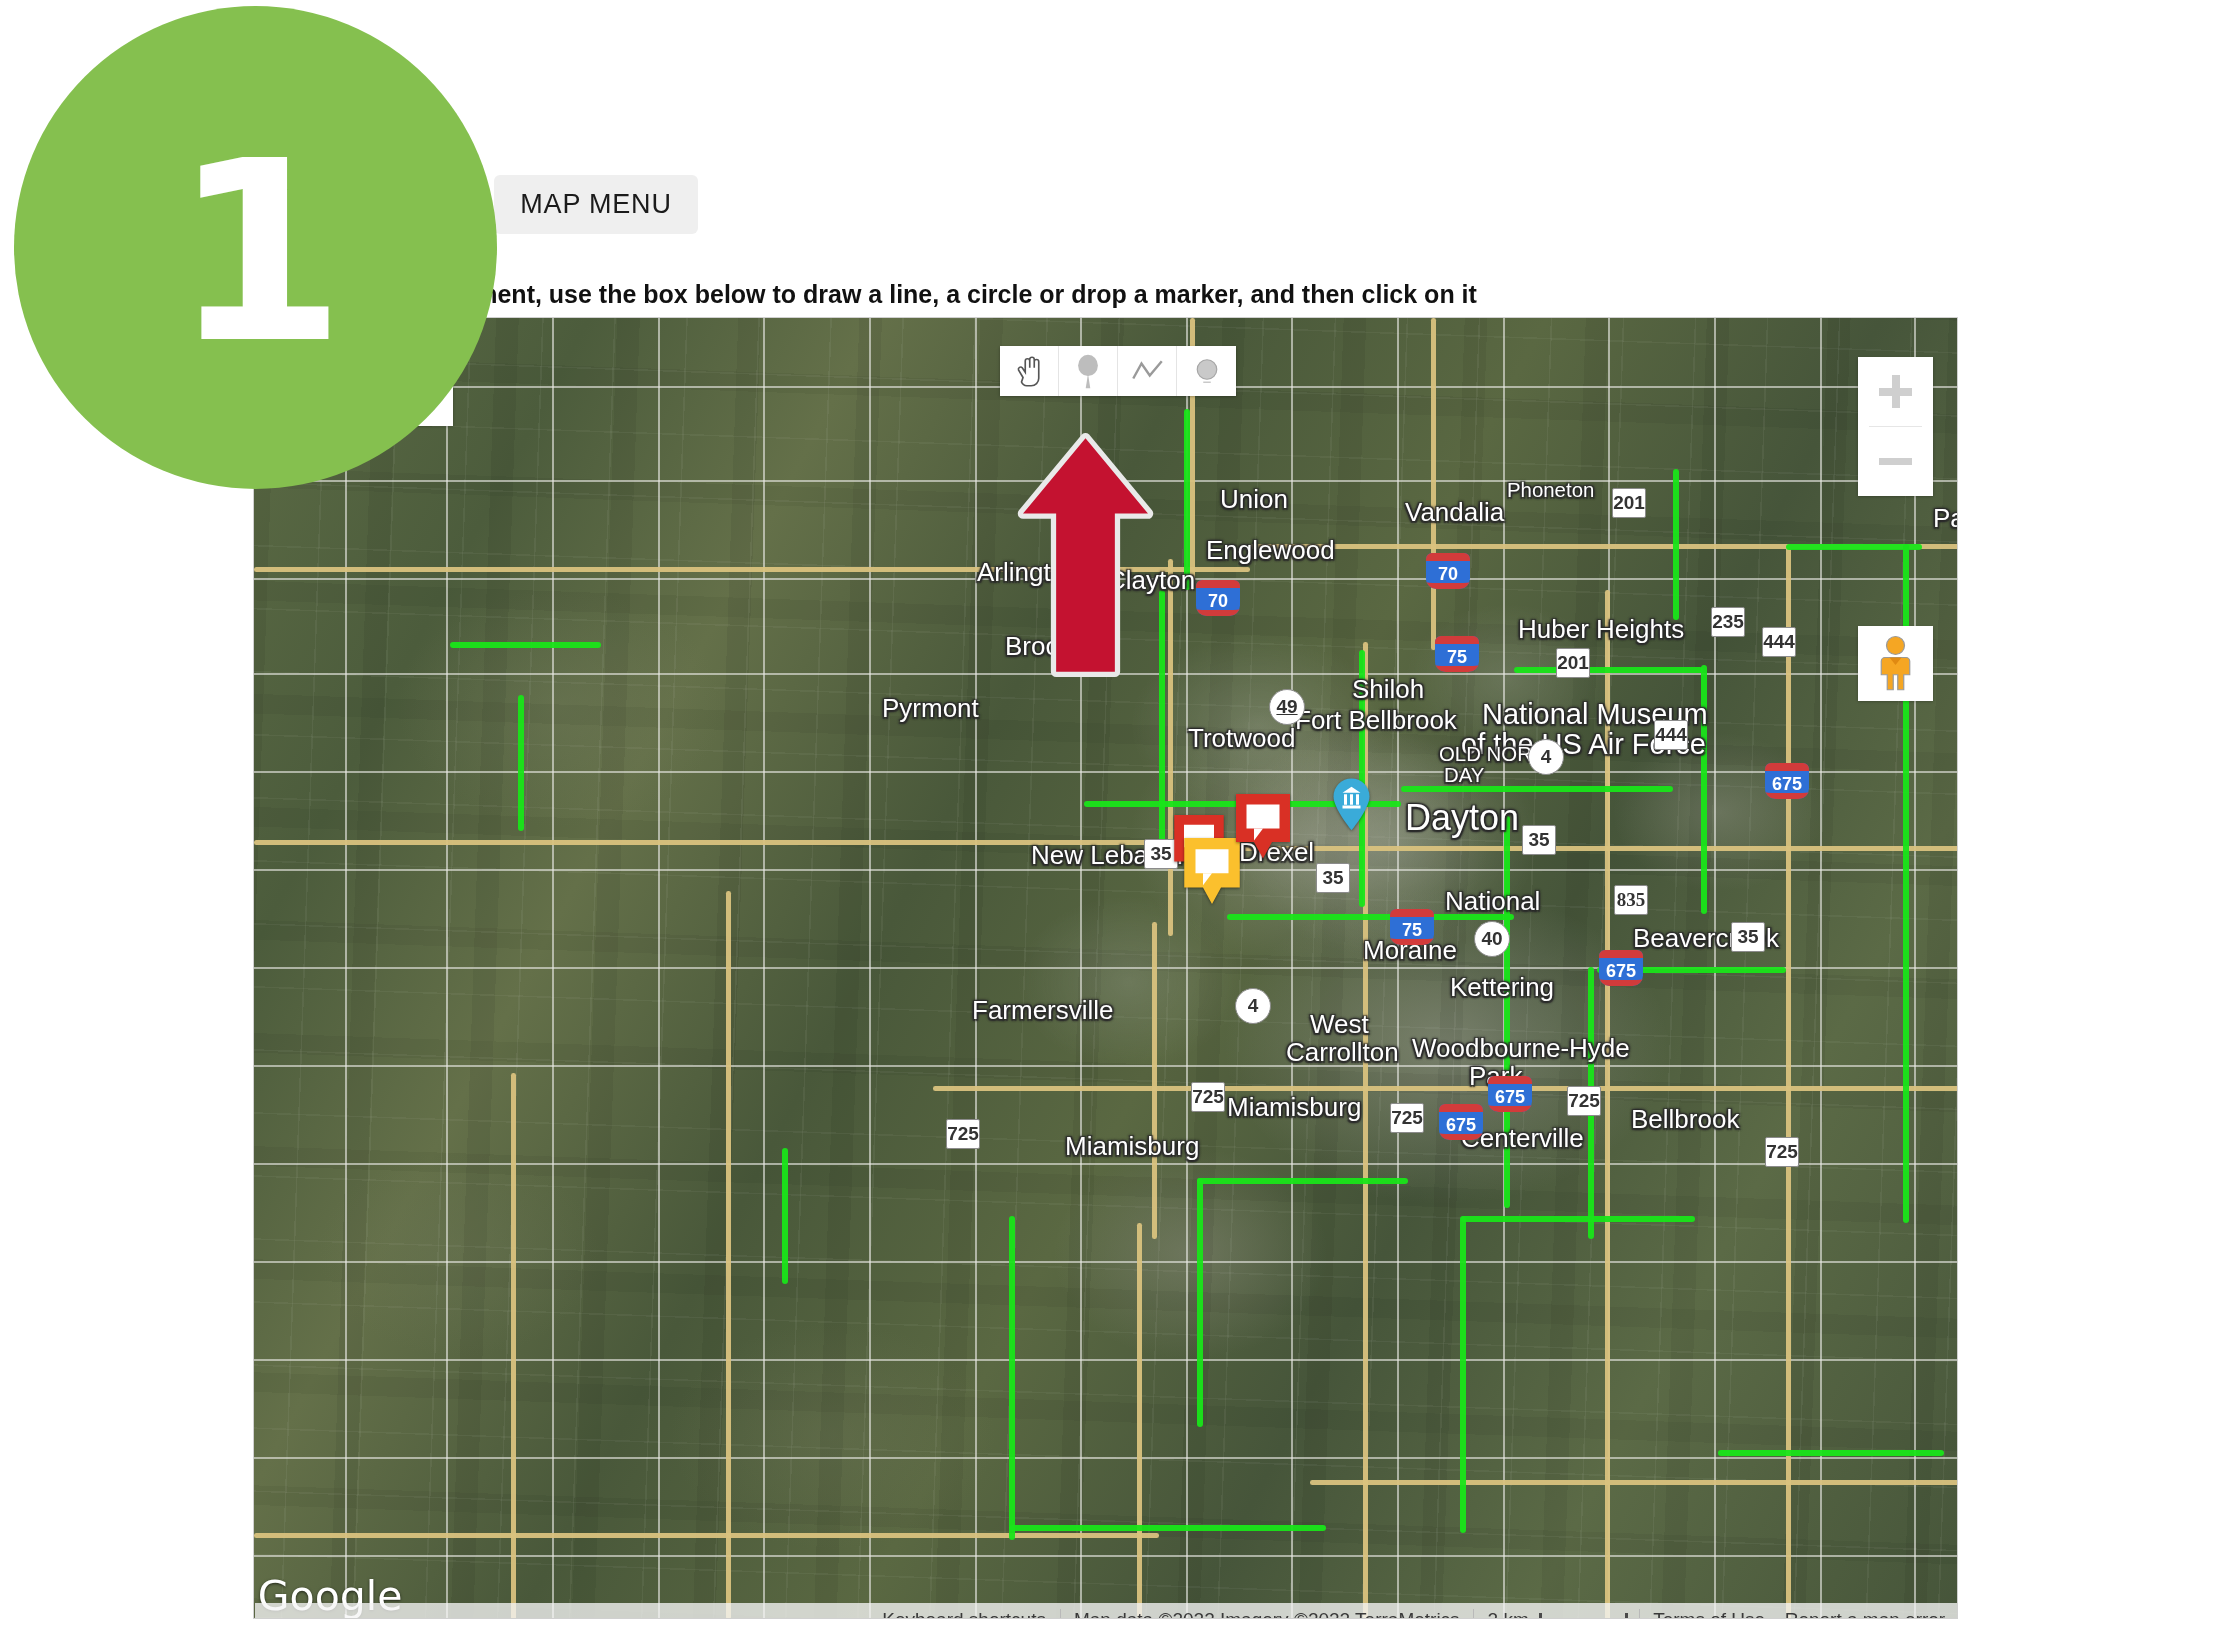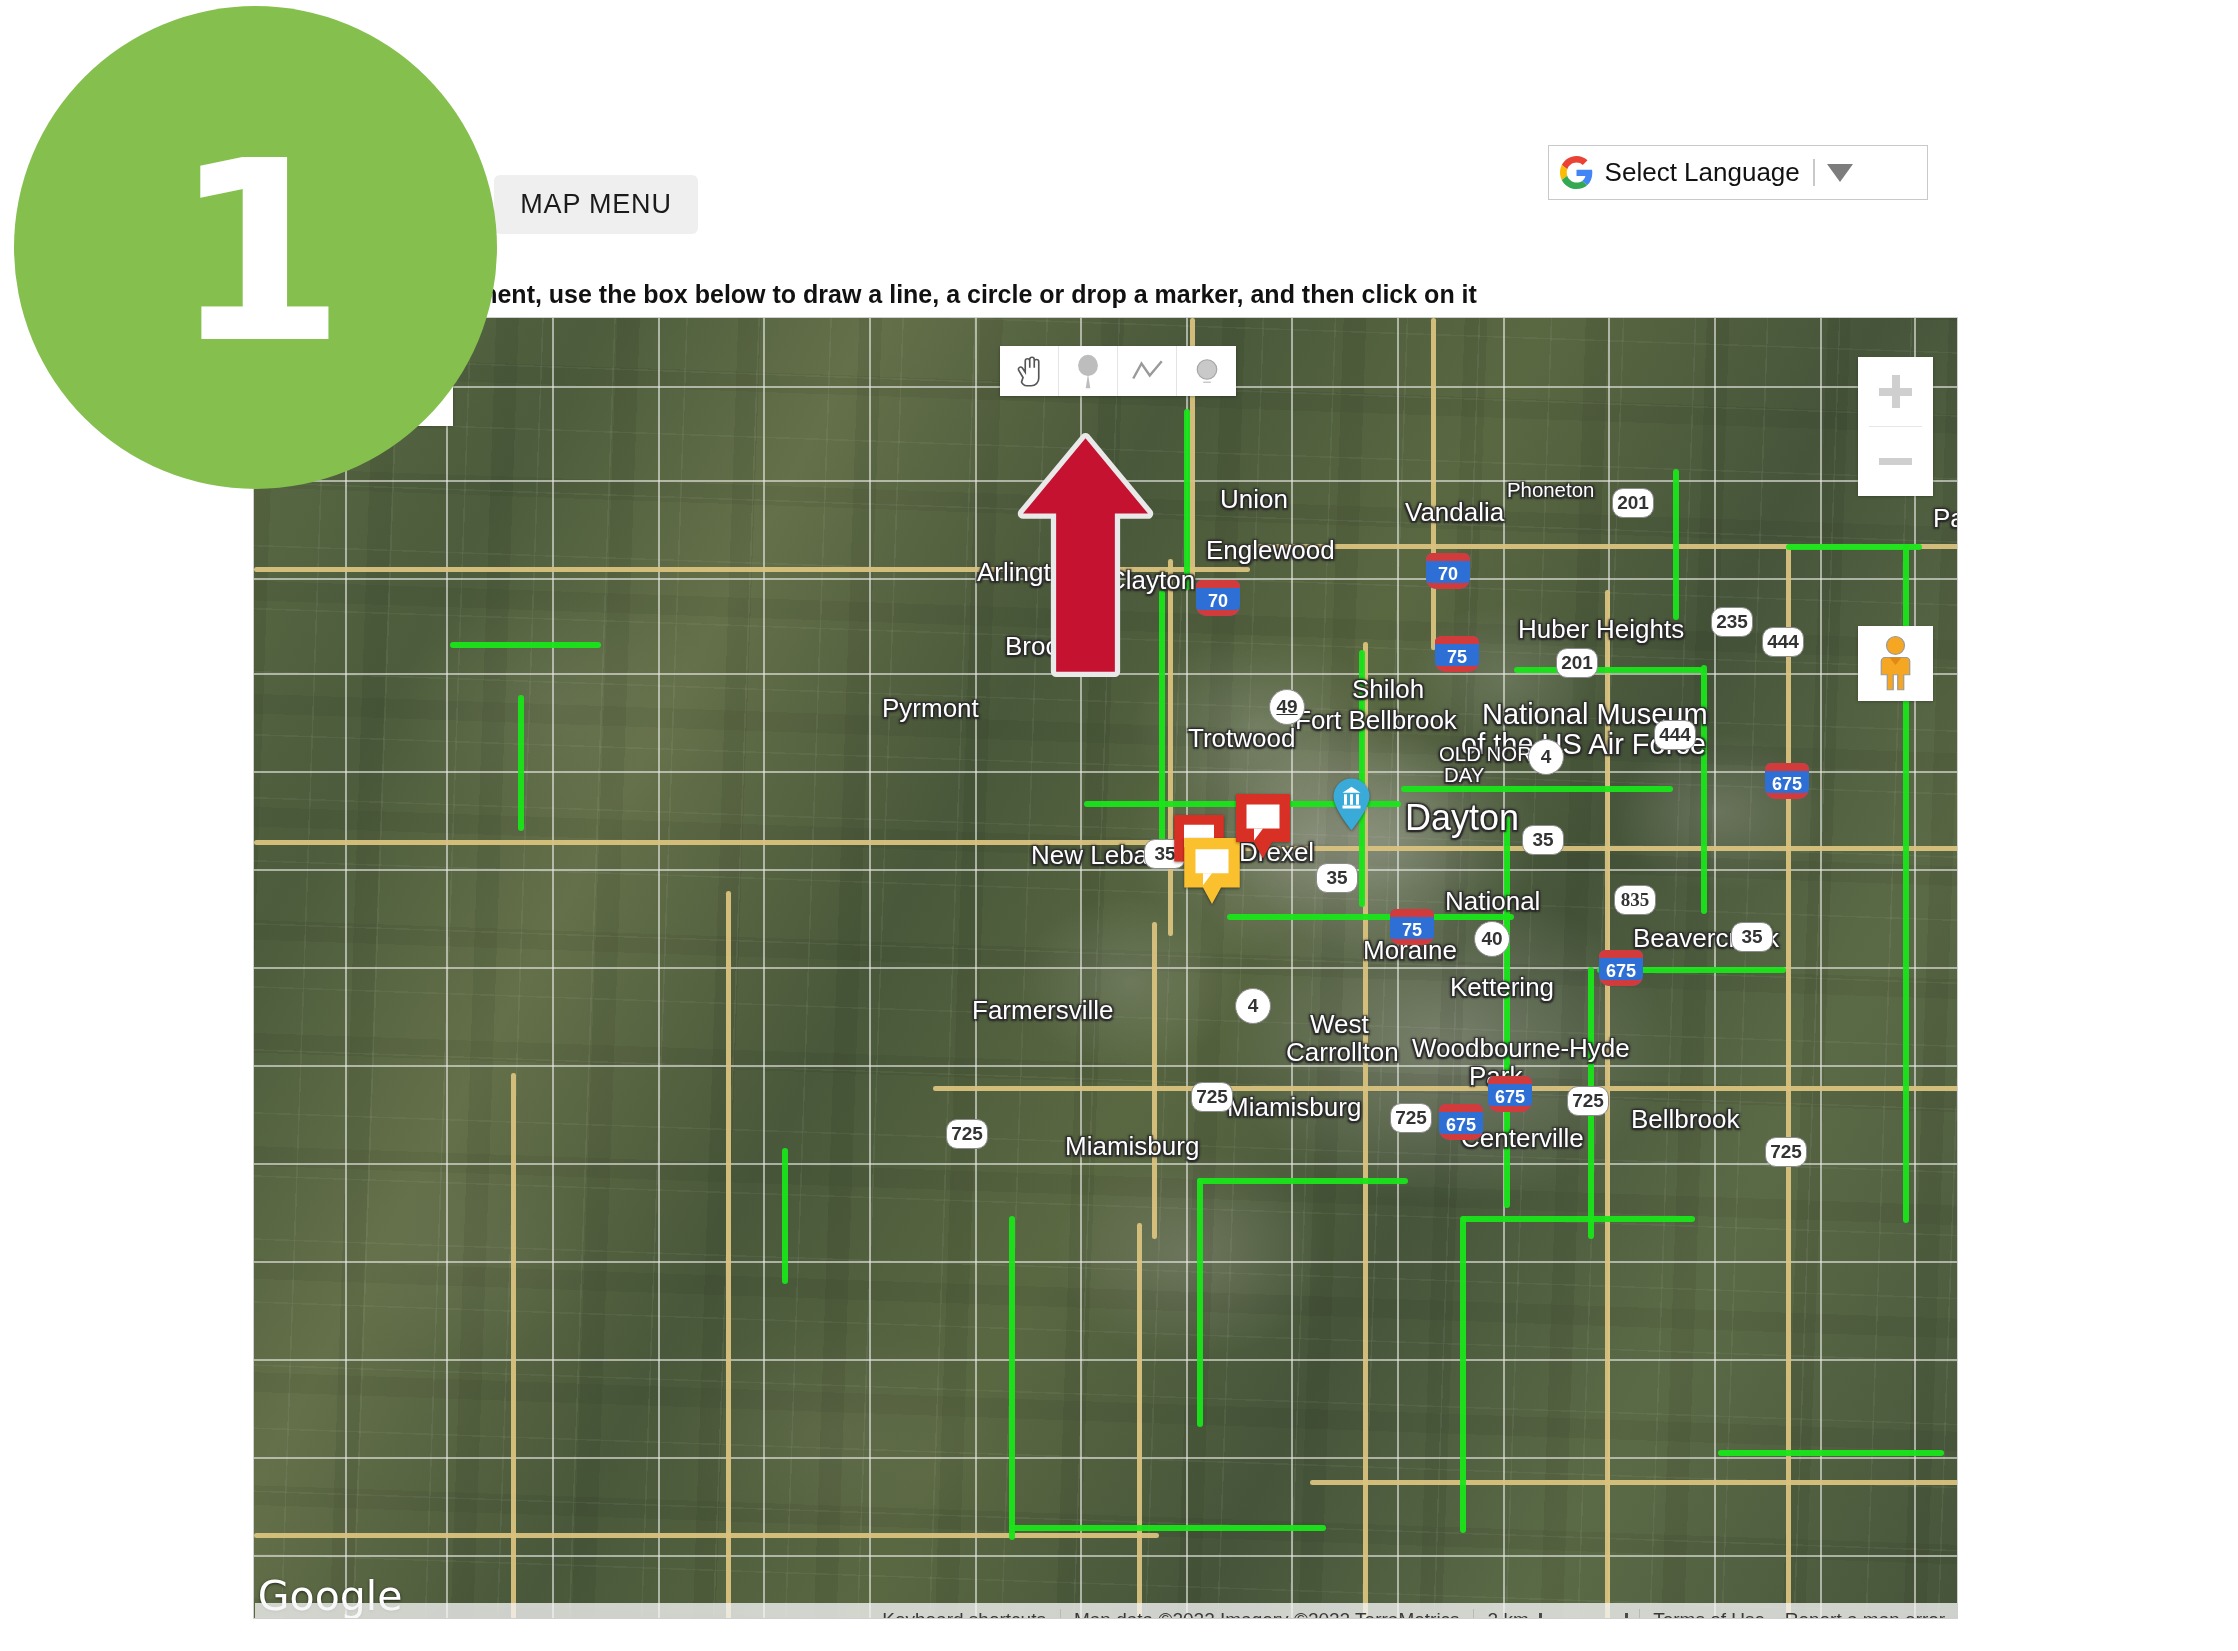--- a/index.html
+++ b/index.html
@@ -106,22 +106,22 @@
     font-size: 26px; font-weight: 400; line-height: 1.06;
   }
   .place.big { font-size: 36px; }
   .place.sm  { font-size: 20.4px; }
   .place.poi { font-size: 29px; }
 
   
   .shield {
     position: absolute; display: flex; align-items: center; justify-content: center;
     font-weight: 700; color: #333; background: #fff;
-    border: 1.5px solid #8b8b8b; border-radius: 11px;
-    width: 42px; height: 30px; font-size: 19px;
+    border: 1.5px solid #8b8b8b; border-radius: 2px;
+    width: 34px; height: 30px; font-size: 19px;
   }
   .shield.interstate {
     background: #2e6fd6; color: #fff; border: none; border-radius: 6px 6px 10.6px 10.6px;
     width: 44px; height: 36px; font-size: 18px; padding-top: 7.5px;
     box-shadow: inset 0 -30px 0 -24px #d23b3b;
   }
   .shield.interstate::before {
     content: ""; position: absolute; top: 0; left: 0; right: 0; height: 8.3px;
     background: #d23b3b; border-radius: 6px 6px 0 0;
   }
@@ -202,31 +202,20 @@
 <body>
 
 <div id="page">
 
   <div id="map-menu-button">
     <span>MAP MENU</span>
   </div>
 
   <div id="instruction-text">mment, use the box below to draw a line, a circle or drop a marker, and then click on it</div>
 
-  <div id="translate-widget">
-    <svg class="g-logo" viewBox="0 0 48 48">
-      <path fill="#EA4335" d="M24 9.5c3.54 0 6.71 1.22 9.21 3.6l6.85-6.85C35.9 2.38 30.47 0 24 0 14.62 0 6.51 5.38 2.56 13.22l7.98 6.19C12.43 13.72 17.74 9.5 24 9.5z"></path>
-      <path fill="#4285F4" d="M46.98 24.55c0-1.57-.15-3.09-.38-4.55H24v9.02h12.94c-.58 2.96-2.26 5.48-4.78 7.18l7.73 6c4.51-4.18 7.09-10.36 7.09-17.65z"></path>
-      <path fill="#FBBC05" d="M10.53 28.59c-.48-1.45-.76-2.99-.76-4.59s.27-3.14.76-4.59l-7.98-6.19C.92 16.46 0 20.12 0 24c0 3.88.92 7.54 2.56 10.78l7.97-6.19z"></path>
-      <path fill="#34A853" d="M24 48c6.48 0 11.93-2.13 15.89-5.81l-7.73-6c-2.15 1.45-4.92 2.3-8.16 2.3-6.26 0-11.57-4.22-13.47-9.91l-7.98 6.19C6.51 42.62 14.62 48 24 48z"></path>
-    </svg>
-    <span class="tw-label">Select Language</span>
-    <span class="tw-sep"></span>
-    <span class="tw-caret"></span>
-  </div>
 
   <div id="map-frame">
     <div id="map-canvas"></div>
     <div id="map-texture"></div>
     <div id="map-urban"></div>
 
     <div id="roads">
       <div class="road h" style="left:0;  top:68px;  width:1705px;"></div>
       <div class="road h" style="left:0;  top:162px; width:1705px;"></div>
       <div class="road h" style="left:0;  top:260px; width:1705px;"></div>

